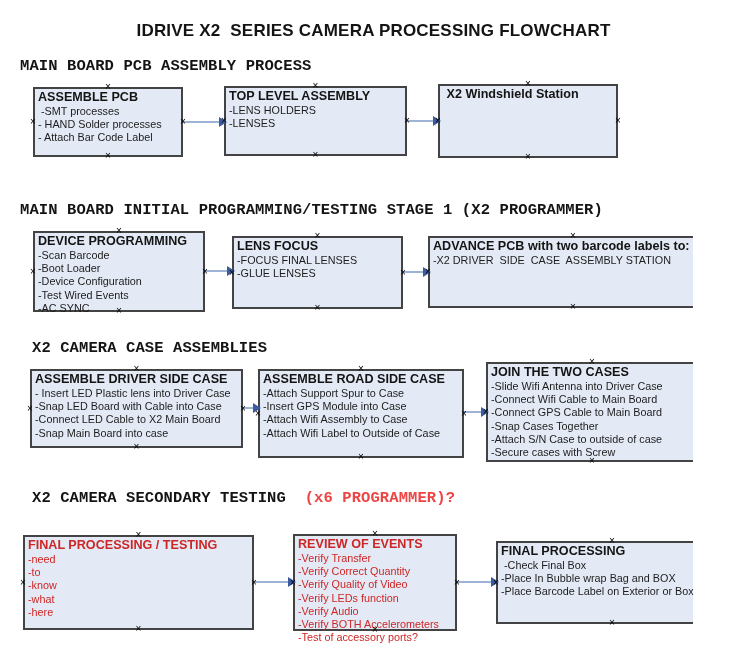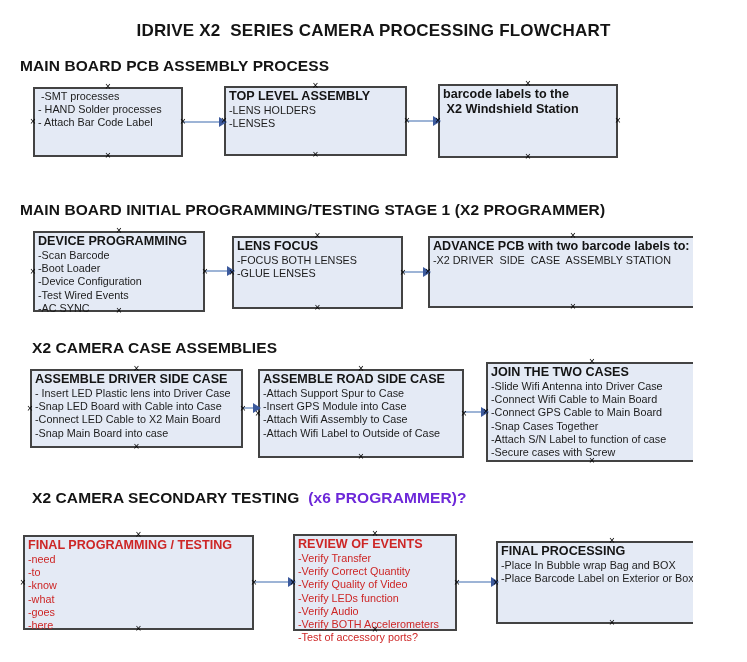--- a/index.html
+++ b/index.html
@@ -7,23 +7,23 @@
     position:relative; width:693px; height:662px; background:#ffffff;
     font-family:"Liberation Sans", sans-serif; overflow:hidden;
   }
   .page-title {
     position:absolute; left:0; top:21px; width:747px; text-align:center;
     font-size:17px; font-weight:bold; color:#141414; white-space:pre;
     letter-spacing:0.2px;
   }
   .sec-heading {
     position:absolute; font-size:15.5px; font-weight:bold; color:#141414;
-    white-space:pre; letter-spacing:0.1px;
-  }
-  .sec-heading .red-part { color:#6d28d9; }
+    white-space:pre; letter-spacing:0.1px;font-family:Liberation Mono, monospace;
+  }
+  .sec-heading .red-part { color:#ef4444; }
   .box {
     position:absolute; background:#e4eaf5; border:2px solid #434343;
     box-sizing:border-box; padding:1px 3px; overflow:visible;
   }
   .t-line { font-size:12.6px; line-height:15px; font-weight:bold; color:#141414; white-space:pre; }
   .b-line { font-size:10.8px; line-height:13.2px; color:#1c1c1c; white-space:pre; }
   .red-box .t-line, .red-box .b-line { color:#cd2626; }
   .connector { position:absolute; height:2px; background:#9db4d6; z-index:1; }
   .arrow-head {
     position:absolute; right:-3px; top:-4px; width:0; height:0;
@@ -45,20 +45,23 @@
 
   <div class="page-title">IDRIVE X2  SERIES CAMERA PROCESSING FLOWCHART</div>
 
   <div class="sec-heading" style="left:20px;top:57px">MAIN BOARD PCB ASSEMBLY PROCESS</div>
   <div class="sec-heading" style="left:20px;top:201px">MAIN BOARD INITIAL PROGRAMMING/TESTING STAGE 1 (X2 PROGRAMMER)</div>
   <div class="sec-heading" style="left:32px;top:339px">X2 CAMERA CASE ASSEMBLIES</div>
   <div class="sec-heading" style="left:32px;top:489px"><span>X2 CAMERA SECONDARY TESTING</span><span class="red-part">  (x6 PROGRAMMER)?</span></div>
 
   <div class="box" style="left:33px;top:87px;width:150px;height:70px">
     <div>
+        <div class="t-line">ASSEMBLE PCB</div>
+      </div>
+    <div>
         <div class="b-line"> -SMT processes</div>
         <div class="b-line">- HAND Solder processes</div>
         <div class="b-line">- Attach Bar Code Label</div>
       </div>
   <span class="cp cp-t">×</span>
       <span class="cp cp-b">×</span>
       <span class="cp cp-l">×</span>
       <span class="cp cp-r">×</span>
     </div>
   <div class="box" style="left:224px;top:86px;width:183px;height:70px">
@@ -69,21 +72,20 @@
         <div class="b-line">-LENS HOLDERS</div>
         <div class="b-line">-LENSES</div>
       </div>
   <span class="cp cp-t">×</span>
       <span class="cp cp-b">×</span>
       <span class="cp cp-l">×</span>
       <span class="cp cp-r">×</span>
     </div>
   <div class="box" style="left:438px;top:84px;width:180px;height:74px">
     <div>
-        <div class="t-line">barcode labels to the</div>
         <div class="t-line"> X2 Windshield Station</div>
       </div>
     <div></div>
   <span class="cp cp-t">×</span>
       <span class="cp cp-b">×</span>
       <span class="cp cp-l">×</span>
       <span class="cp cp-r">×</span>
     </div>
 
   <div class="box" style="left:33px;top:231px;width:172px;height:81px">
@@ -100,21 +102,21 @@
   <span class="cp cp-t">×</span>
       <span class="cp cp-b">×</span>
       <span class="cp cp-l">×</span>
       <span class="cp cp-r">×</span>
     </div>
   <div class="box" style="left:232px;top:236px;width:171px;height:73px">
     <div>
         <div class="t-line">LENS FOCUS</div>
       </div>
     <div>
-        <div class="b-line">-FOCUS BOTH LENSES</div>
+        <div class="b-line">-FOCUS FINAL LENSES</div>
         <div class="b-line">-GLUE LENSES</div>
       </div>
   <span class="cp cp-t">×</span>
       <span class="cp cp-b">×</span>
       <span class="cp cp-l">×</span>
       <span class="cp cp-r">×</span>
     </div>
   <div class="box" style="left:428px;top:236px;width:290px;height:72px">
     <div>
         <div class="t-line">ADVANCE PCB with two barcode labels to:</div>
@@ -160,39 +162,38 @@
     </div>
   <div class="box" style="left:486px;top:362px;width:212px;height:100px">
     <div>
         <div class="t-line">JOIN THE TWO CASES</div>
       </div>
     <div>
         <div class="b-line">-Slide Wifi Antenna into Driver Case</div>
         <div class="b-line">-Connect Wifi Cable to Main Board</div>
         <div class="b-line">-Connect GPS Cable to Main Board</div>
         <div class="b-line">-Snap Cases Together</div>
-        <div class="b-line">-Attach S/N Label to function of case</div>
+        <div class="b-line">-Attach S/N Case to outside of case</div>
         <div class="b-line">-Secure cases with Screw</div>
       </div>
   <span class="cp cp-t">×</span>
       <span class="cp cp-b">×</span>
       <span class="cp cp-l">×</span>
       <span class="cp cp-r">×</span>
     </div>
 
   <div class="box red-box" style="left:23px;top:535px;width:231px;height:95px">
     <div>
-        <div class="t-line">FINAL PROGRAMMING / TESTING</div>
+        <div class="t-line">FINAL PROCESSING / TESTING</div>
       </div>
     <div>
         <div class="b-line">-need</div>
         <div class="b-line">-to</div>
         <div class="b-line">-know</div>
         <div class="b-line">-what</div>
-        <div class="b-line">-goes</div>
         <div class="b-line">-here</div>
       </div>
   <span class="cp cp-t">×</span>
       <span class="cp cp-b">×</span>
       <span class="cp cp-l">×</span>
       <span class="cp cp-r">×</span>
     </div>
   <div class="box red-box" style="left:293px;top:534px;width:164px;height:97px">
     <div>
         <div class="t-line">REVIEW OF EVENTS</div>
@@ -209,20 +210,21 @@
   <span class="cp cp-t">×</span>
       <span class="cp cp-b">×</span>
       <span class="cp cp-l">×</span>
       <span class="cp cp-r">×</span>
     </div>
   <div class="box" style="left:496px;top:541px;width:232px;height:83px">
     <div>
         <div class="t-line">FINAL PROCESSING</div>
       </div>
     <div>
+        <div class="b-line"> -Check Final Box</div>
         <div class="b-line">-Place In Bubble wrap Bag and BOX</div>
         <div class="b-line">-Place Barcode Label on Exterior or Box</div>
       </div>
   <span class="cp cp-t">×</span>
       <span class="cp cp-b">×</span>
       <span class="cp cp-l">×</span>
       <span class="cp cp-r">×</span>
     </div>
 
   <div class="connector" style="left:183px;top:121px;width:41px">

